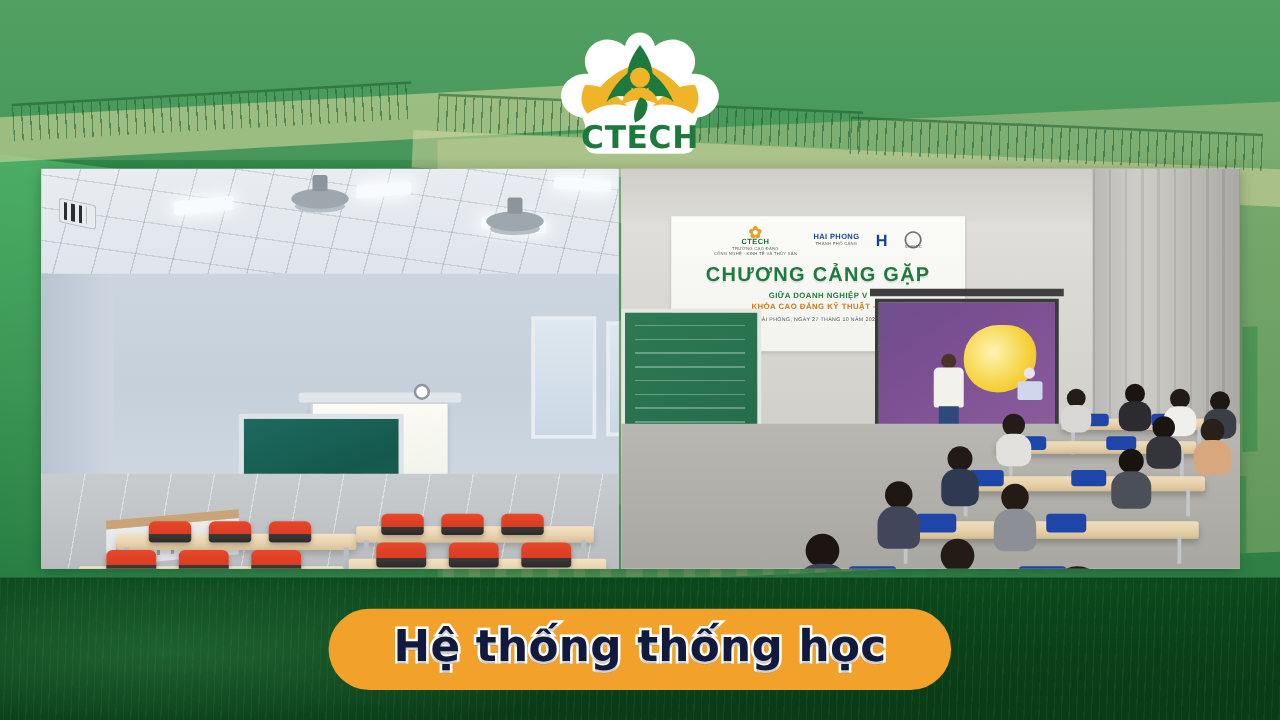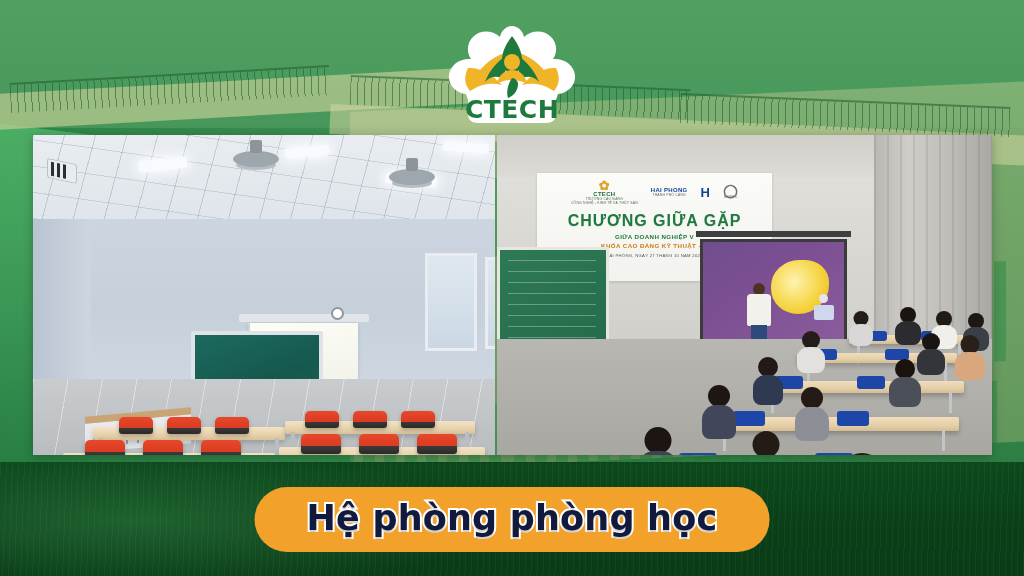--- a/index.html
+++ b/index.html
@@ -394,21 +394,21 @@
             <span class="sub">THÀNH PHỐ CẢNG</span>
           </div>
           <div class="sm-lg blue">
             <span class="mark" style="color:#12429b;">H</span>
           </div>
           <div class="sm-lg">
             <span class="mark" style="color:#6b6f72;">◯</span>
             <span class="sub">SHINEC</span>
           </div>
         </div>
-        <div class="sm-title">CHƯƠNG GIỮA GẶP</div>
+        <div class="sm-title">CHƯƠNG CẢNG GẶP</div>
         <div class="sm-sub1">GIỮA DOANH NGHIỆP V</div>
         <div class="sm-sub2">KHÓA CAO ĐẲNG KỸ THUẬT - C</div>
         <div class="sm-sub3">HẢI PHÒNG, NGÀY 27 THÁNG 10 NĂM 2023</div>
       </div>
 
       <div class="sm-chalk"></div>
       <div class="sm-rod"></div>
       <div class="sm-screen">
         <div class="blob"></div>
         <div class="dot"></div>
@@ -512,16 +512,16 @@
 
       <div class="person" style="left:330px;top:318px;width:70px;height:104px;">
         <div class="hd" style="top:0;width:46px;height:48px;background:#241a13;"></div>
 
       </div>
 
     </div>
   </div>
 
   <div class="pill">
-    <span class="pill-text">Hệ phòng phòng học</span>
+    <span class="pill-text">Hệ thống thống học</span>
   </div>
 
 </div>
 
 </body></html>

